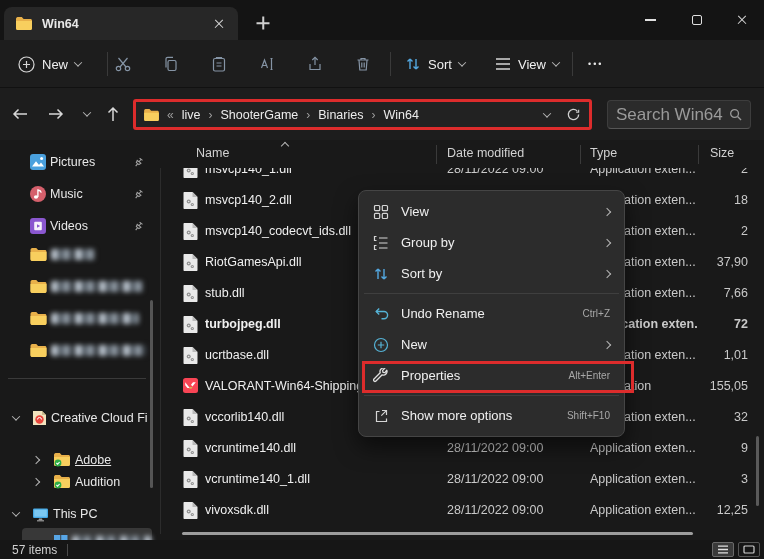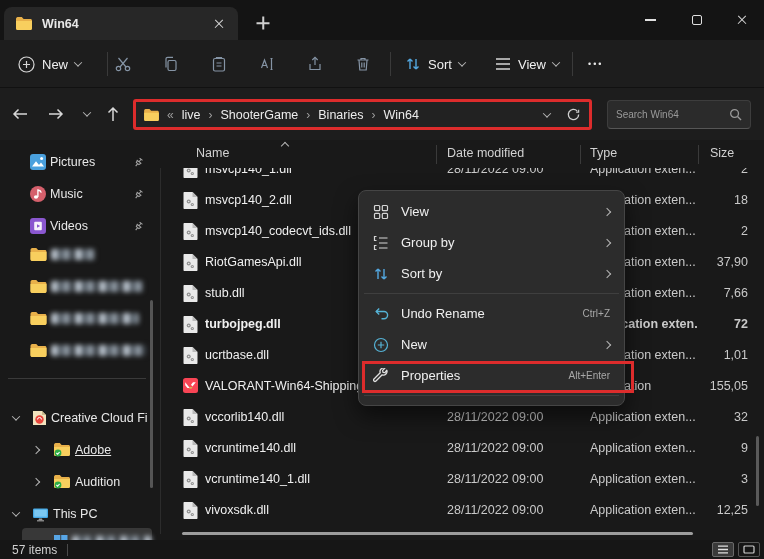--- a/index.html
+++ b/index.html
@@ -36,21 +36,21 @@
   .chev.up { transform:rotate(-135deg); }
   .dots { font-size:9px; letter-spacing:2px; color:#e6e6e6; }
 
   
   .navrow { position:absolute; left:0; top:88px; width:764px; height:52px; background:#1d1d1d; }
   .nbtn { position:absolute; top:11px; width:30px; height:30px; display:flex; align-items:center; justify-content:center; border-radius:5px; }
   .addr { position:absolute; left:133px; top:11px; width:459px; height:31px; background:#222; border:3px solid #dd2c2c; border-radius:3px; display:flex; align-items:center; padding:0 8px; gap:7px; font-size:12.5px; }
   .crumb { color:#ececec; } .csep { color:#9f9f9f; font-size:12px; padding:0 1px; }
   .addr-right { margin-left:auto; display:flex; align-items:center; gap:16px; }
   .search { position:absolute; left:607px; top:12px; width:144px; height:29px; background:#2b2b2b; border:1px solid #3d3d3d; border-bottom-color:#565656; border-radius:4px; display:flex; align-items:center; padding:0 8px; }
-  .search input { flex:1; background:transparent; border:0; outline:0; color:#fdba74; font-size:10px; font-family:inherit; min-width:0; }
+  .search input { flex:1; background:transparent; border:0; outline:0; color:#fdba74; font-size:17px; font-family:inherit; min-width:0; }
   .search input::placeholder { color:#9a9a9a; }
 
   
   .main { position:absolute; left:0; top:140px; width:764px; height:400px; background:#191919; }
   .vdiv { position:absolute; left:160px; top:0; width:1px; height:394px; background:#2c2c2c; }
 
   
   .side-item { position:absolute; left:0; width:152px; height:32px; display:flex; align-items:center; gap:4px; padding-left:30px; font-size:12.5px; border-radius:4px; }
   .side-item .lbl { flex:1; white-space:nowrap; overflow:hidden; }
   .pin { margin-right:8px; transform:rotate(38deg); opacity:.85; }
@@ -353,21 +353,21 @@
         <span>
             <svg width="15" height="16" viewBox="0 0 15 16">
               <path d="M1 1h9l4 4v10H1z" fill="#f1e3bd"></path>
               <path d="M10 1l4 4h-4z" fill="#cbb98c"></path>
               <circle cx="7.5" cy="9.5" r="4.2" fill="#e8463c"></circle>
               <path d="M5.5 9.5a2 2 0 0 1 4 0" stroke="#fff" stroke-width="1" fill="none"></path>
             </svg>
           </span>
         <span class="lbl">Creative Cloud Fi</span>
       </div>
-      <div class="side-item" style="top:294px; left:22px; padding-left:32px; width:130px;text-decoration:underline;">
+      <div class="side-item" style="top:304px; left:22px; padding-left:32px; width:130px;text-decoration:underline;">
         <span class="tchev" style="left:6px;">
             <span class="chev right"></span>
           </span>
         <span>
             <svg width="17" height="14" viewBox="0 0 17 14">
               <path d="M0 2c0-1 .7-2 1.6-2h4.2l1.8 2h6.8c.9 0 1.6.7 1.6 1.6V11c0 1-.7 2-1.6 2H1.6C.7 13 0 12 0 11V2z" fill="#e8b04a"></path>
               <path d="M0 4h16v7c0 1-.7 2-1.6 2H1.6C.7 13 0 12 0 11V4z" fill="#f8cf5e"></path>
               <circle cx="4" cy="10" r="3.4" fill="#2fae47"></circle>
               <path d="M2.4 10l1.2 1.2 2-2.2" stroke="#fff" stroke-width="1.1" fill="none"></path>
             </svg>
@@ -694,17 +694,27 @@
     <div class="mi">
       <span class="mic">
         <svg width="16" height="16" viewBox="0 0 16 16" fill="none" stroke="#e0e0e0" stroke-width="1.3">
             <path d="M13.8 2.2a3.6 3.6 0 0 1-4.6 4.6L3 13a1.4 1.4 0 0 1-2-2l6.2-6.2a3.6 3.6 0 0 1 4.6-4.6L9.6 2.4l.4 1.9 1.9.4z" stroke-linejoin="round"></path>
           </svg>
       </span>
       <span class="mil">Properties</span>
       <span class="msc">Alt+Enter</span>
     </div>
     <div class="msep"></div>
+    <div class="mi">
+      <span class="mic">
+        <svg width="16" height="16" viewBox="0 0 16 16" fill="none" stroke="#d6d6d6" stroke-width="1.2">
+            <path d="M6.5 3.5H3.5v10h10v-3"></path>
+            <path d="M9 2.5h4.5V7M13.3 2.7L8.3 7.7"></path>
+          </svg>
+      </span>
+      <span class="mil">Show more options</span>
+      <span class="msc">Shift+F10</span>
+    </div>
   </div>
 
   <div class="redbox-props"></div>
 
 </div>
 
 </body></html>

